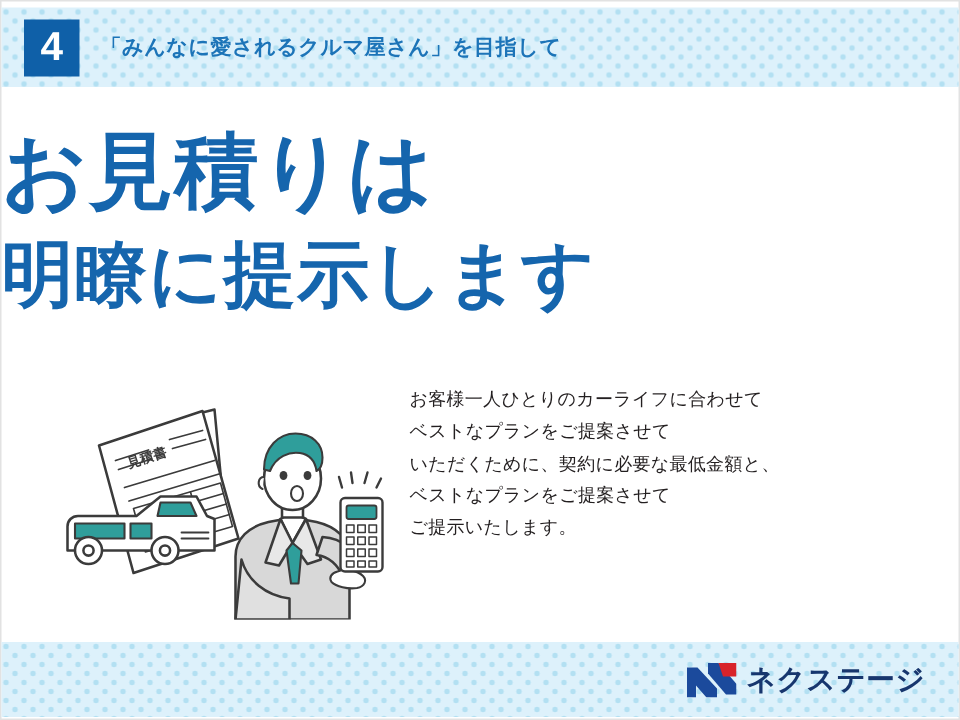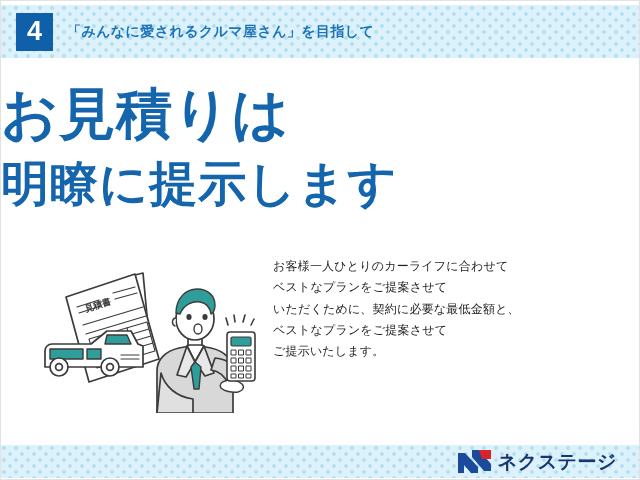--- a/index.html
+++ b/index.html
@@ -69,21 +69,21 @@
   .body-copy .ln{display:block;white-space:nowrap;}
 
   
   .illo{
     position:absolute;left:38px;top:262px;width:232px;height:150px;
   }
   .illo svg{display:block;width:232px;height:150px;}
 
   
   .footer{
-    position:absolute;left:0;bottom:1px;width:638px;height:33px;
+    position:absolute;left:0;bottom:1px;width:638px;height:50px;
     display:flex;align-items:center;justify-content:flex-end;
   }
   .logo{
     display:flex;align-items:center;margin-right:22px;
   }
   .logo-mark{width:33px;height:23px;margin-right:7px;}
   .logo-mark svg{display:block;width:33px;height:23px;}
   .logo-text{
     color:#17366e;
     font-size:19px;

